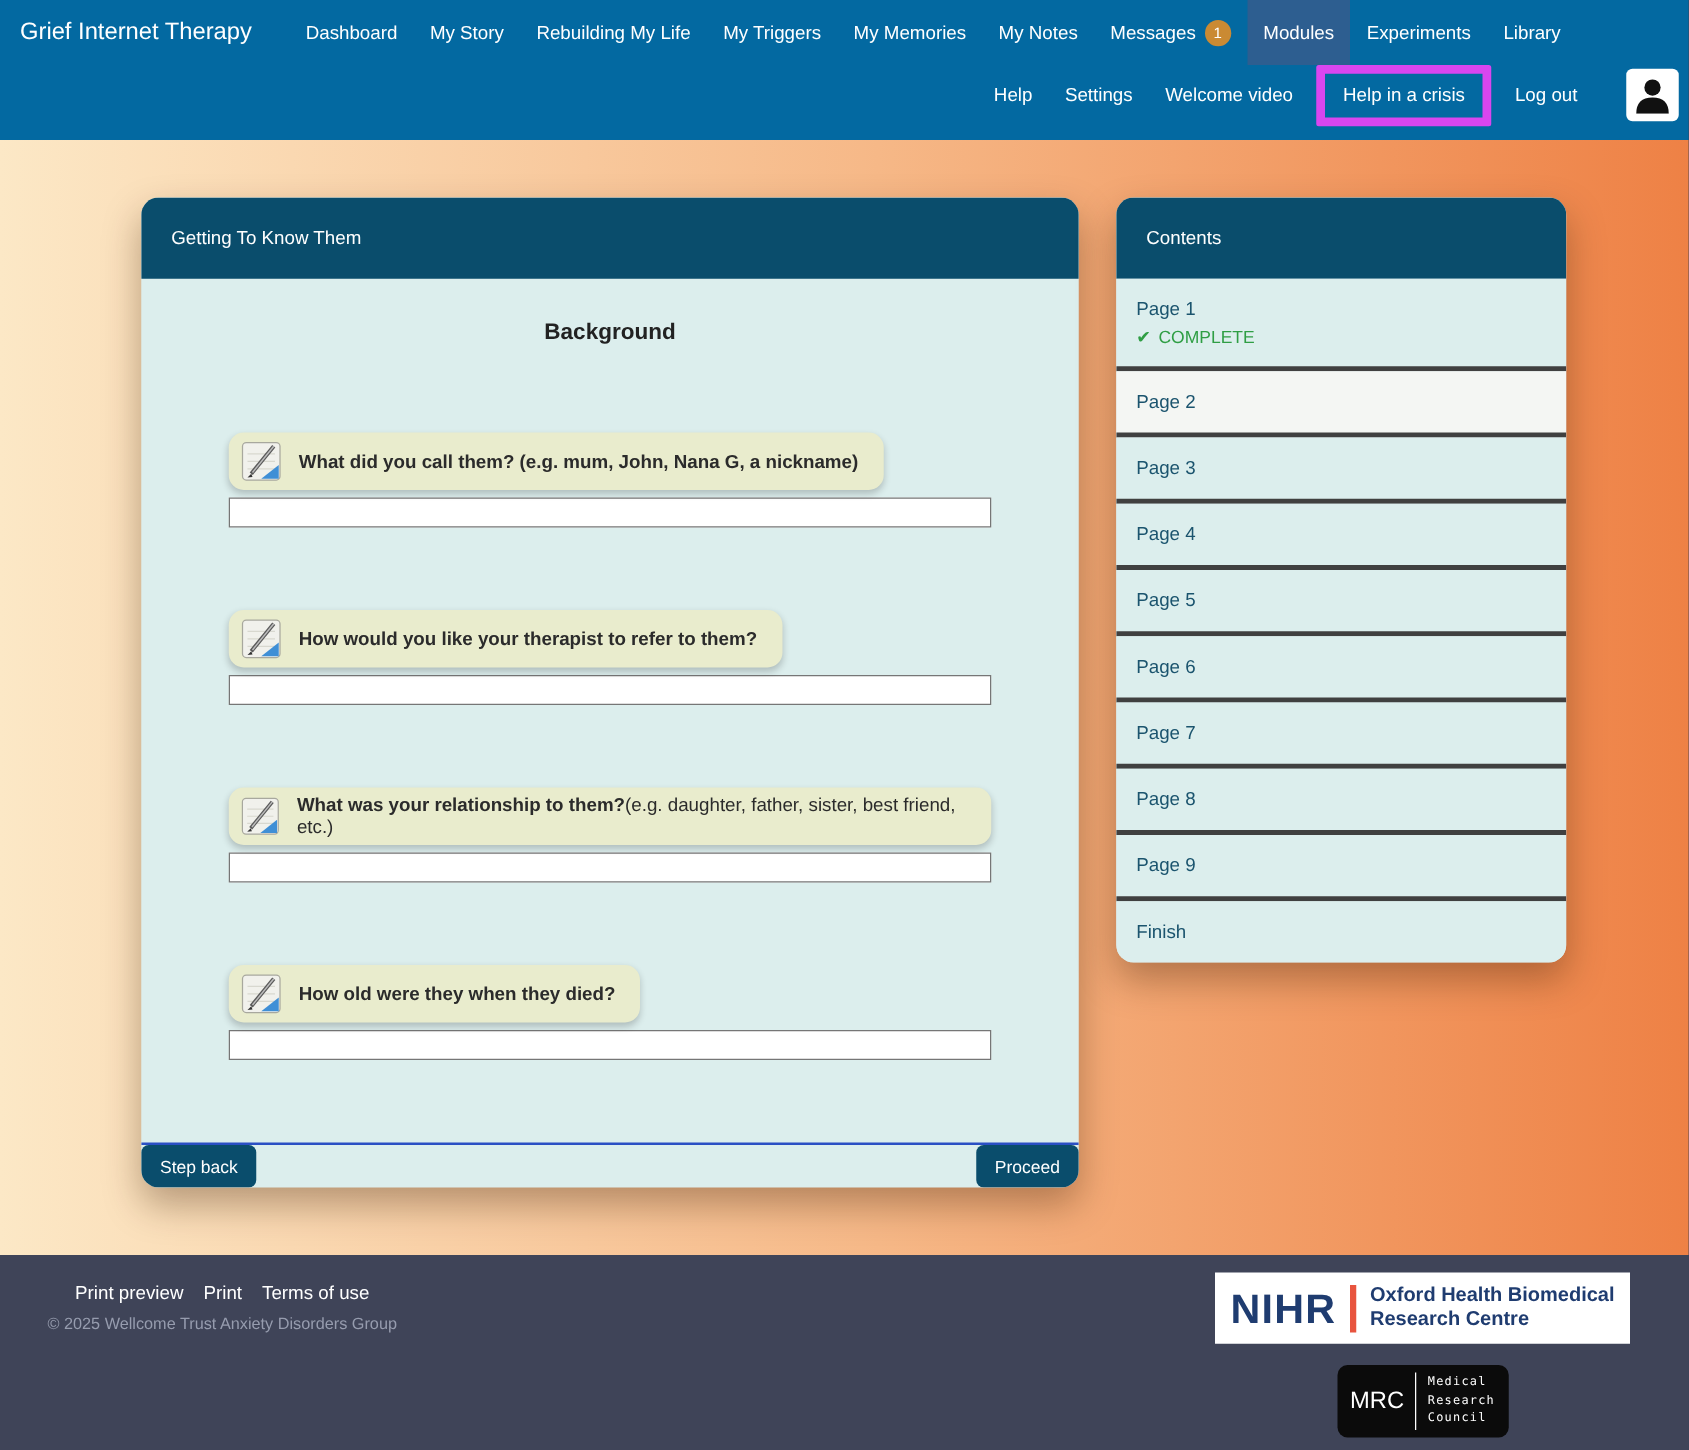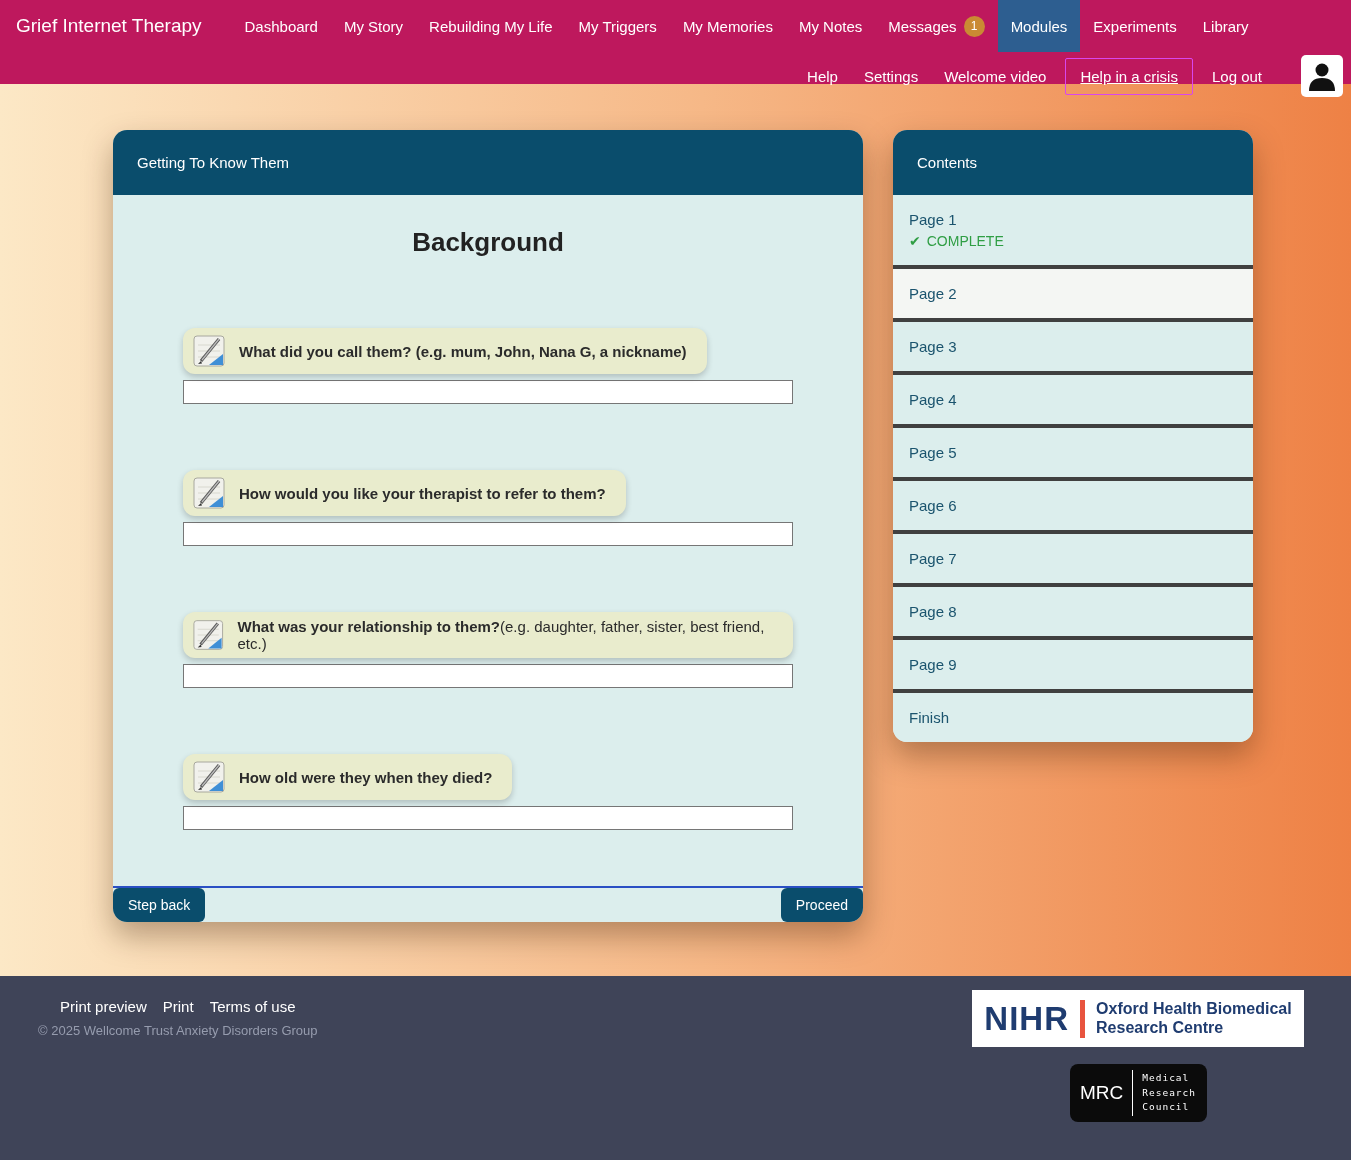--- a/index.html
+++ b/index.html
@@ -1,38 +1,38 @@
 <!DOCTYPE html>
 <html><head>
 <meta charset="utf-8">
 <style>
   * { margin:0; padding:0; box-sizing:border-box; }
   html,body { width:1351px; }
   body { font-family:"Liberation Sans", sans-serif; background:#3f4458; }
 
   
-  .navbar { background:#be185d; width:100%; height:84px; }
+  .navbar { background:#0369a1; width:100%; height:112px; }
   .nav-row1 { height:52px; display:flex; align-items:stretch; padding-left:16px; }
   .brand { color:#ffffff; font-size:19px; display:flex; align-items:center; margin-right:30px; white-space:nowrap; }
   .nav-link { color:#ffffff; font-size:15px; display:flex; align-items:center; padding:0 13px; text-decoration:none; cursor:pointer; white-space:nowrap; }
   .nav-link.active { background:#2d5e90; }
   .badge { background:#ca8a33; color:#fff; border-radius:50%; width:21px; height:21px; display:inline-flex; align-items:center; justify-content:center; font-size:12px; margin-left:7px; }
   .nav-row2 { height:48px; display:flex; align-items:center; justify-content:flex-end; padding-right:6px; }
-  .crisis-box { border:1px solid #d946ef; border-radius:2px; padding:9px 14px; margin:0 6px;text-decoration:underline; }
+  .crisis-box { border:7px solid #d946ef; border-radius:2px; padding:9px 14px; margin:0 6px; }
   .avatar-btn { width:42px; height:42px; background:#ffffff; border-radius:5px; margin-left:26px; margin-right:2px; display:flex; align-items:center; justify-content:center; cursor:pointer; }
 
   
   .main { height:892px; background:linear-gradient(to right, #fce8c6 0%, #f6b887 52%, #ee8145 100%); display:flex; align-items:flex-start; padding-top:46px; }
 
   .card { border-radius:14px; box-shadow:0 14px 30px rgba(60,30,5,.35); overflow:hidden; background:#dceeed; }
   .card-header { background:#0a4d6c; color:#ffffff; height:65px; display:flex; align-items:center; padding:0 24px; font-size:15px; }
 
   .module-card { width:750px; margin-left:113px; height:792px; display:flex; flex-direction:column; }
   .card-body { flex:1; padding:0 70px; }
-  .page-title { text-align:center; font-size:26px; font-weight:bold; color:#222222; margin-top:32px; }
+  .page-title { text-align:center; font-size:18px; font-weight:bold; color:#222222; margin-top:32px; }
   .qgroup { margin-top:66px; }
   .qgroup.first { margin-top:70px; }
   .bubble { display:inline-flex; align-items:center; gap:13px; background:#e9eccd; border-radius:12px; padding:6px 20px 6px 9px; min-height:46px; box-shadow:0 3px 6px rgba(0,0,0,.2); }
   .bubble-text { font-weight:bold; font-size:15px; color:#2b2b2b; }
   .bubble-hint { font-weight:normal; }
   .qinput { display:block; width:100%; height:24px; margin-top:6px; border:1px solid #767676; background:#ffffff; font-size:14px; padding:0 6px; border-radius:0; }
   .card-footer { border-top:2px solid #2a4fc4; display:flex; justify-content:space-between; }
   .btn { background:#0a4d6c; color:#ffffff; border:none; border-radius:6px; padding:9px 15px; font-size:14px; cursor:pointer; font-family:"Liberation Sans", sans-serif; }
 
   

